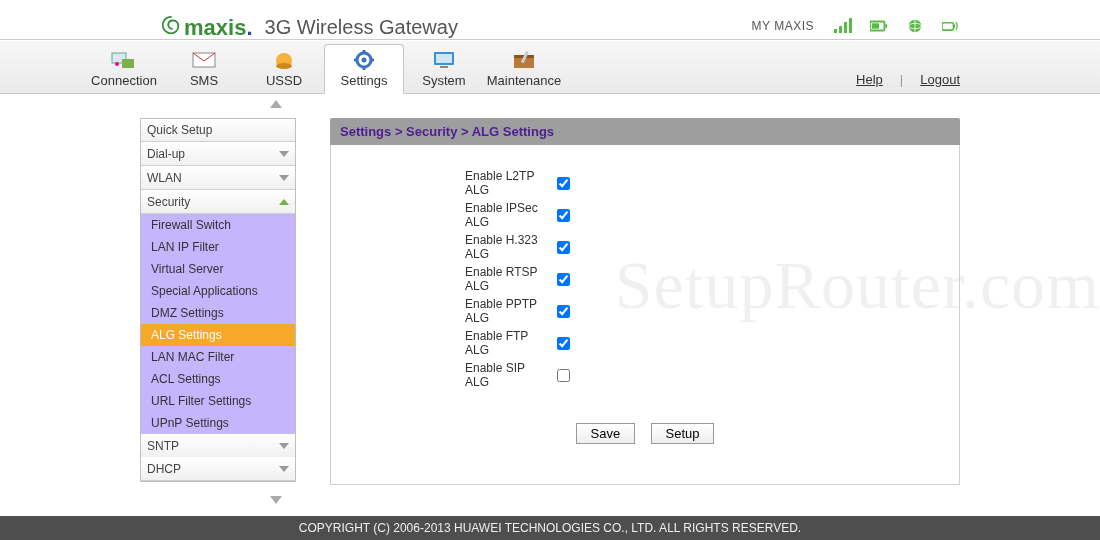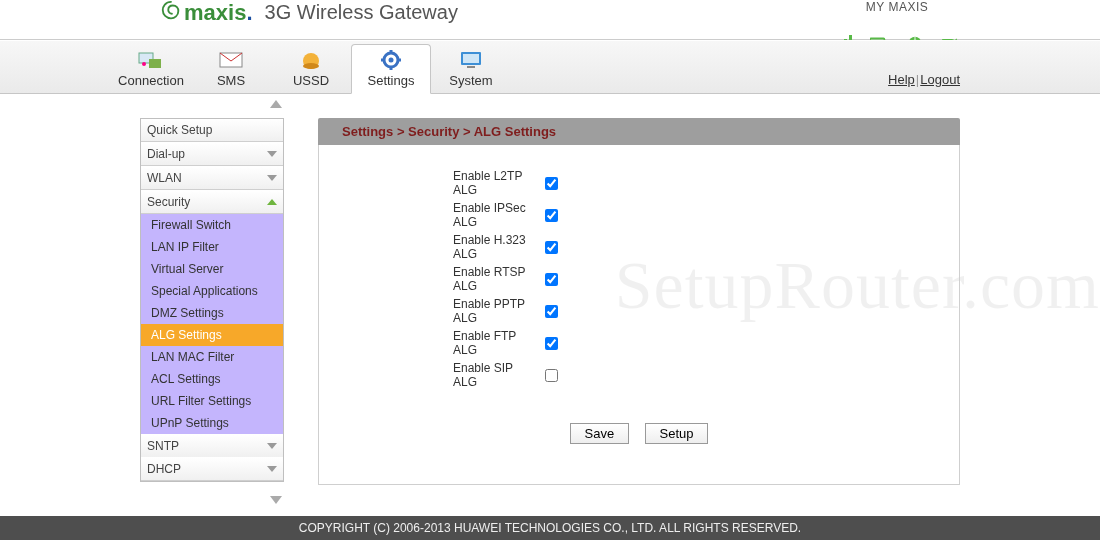--- a/index.html
+++ b/index.html
@@ -11,21 +11,21 @@
     background: #fff;
     width: 1100px;
     height: 540px;
     position: relative;
     overflow: hidden;
   }
 
   
   .topbar {
     display: flex;
-    align-items: flex-start;
+    align-items: flex-end;
     height: 40px;
     padding: 0 0 0 160px;
     position: relative;
     background: #fff;
     border-bottom: 1px solid #ccc;
   }
   .logo-wrap {
     display: flex;
     align-items: flex-end;
     gap: 8px;
@@ -35,32 +35,31 @@
   .logo-swirl { width: 22px; height: 22px; display: inline-block; margin-right: 2px; vertical-align: -2px; }
   .product-name { font-size: 20px; color: #555; margin-left: 4px; }
   .top-right {
     position: absolute;
     right: 140px;
     top: 0;
     height: 52px;
     display: flex;
     align-items: center;
     gap: 20px;
-    flex-direction: column;
   }
   .my-maxis { font-size: 12px; color: #555; letter-spacing: 0.5px; }
   .status-icons { display: flex; gap: 18px; align-items: center; }
   .status-icons span { width: 18px; height: 18px; display: inline-flex; align-items: center; justify-content: center; }
 
   
   .main-nav {
     display: flex;
     align-items: flex-end;
     height: 54px;
-    padding-left: 111px;
+    padding-left: 84px;
     padding-right: 140px;
     background: linear-gradient(#f7f7f7, #eaeaea);
     border-top: 1px solid #fff;
     border-bottom: 1px solid #c6c6c6;
     position: relative;
   }
   .nav-tab {
     width: 80px;
     text-align: center;
     padding: 4px 2px 5px 2px;
@@ -75,21 +74,21 @@
     border: 1px solid #c6c6c6;
     border-bottom: 1px solid #fff;
     border-radius: 4px 4px 0 0;
     margin-bottom: -1px;
   }
   .main-nav .spacer { flex: 1; }
   .nav-right-links {
     display: flex;
     align-items: center;
     padding-bottom: 6px;
-    gap: 1px;
+    gap: 17px;
     font-size: 13px;
   }
   .nav-right-links .pipe { color: #999; }
   .nav-right-links a { color: #333; text-decoration: underline; cursor: pointer; }
 
   
   .body-row {
     display: flex;
     margin-left: 140px;
     margin-right: 140px;
@@ -101,21 +100,21 @@
     border-left: 6px solid transparent;
     border-right: 6px solid transparent;
     position: absolute;
     left: 130px;
   }
   .scroll-arrow.up { border-bottom: 8px solid #aaa; top: 6px; }
   .scroll-arrow.down { border-top: 8px solid #aaa; bottom: 6px; }
 
   
   .sidebar {
-    width: 144px;
+    width: 156px;
     padding-top: 24px;
     position: relative;
     border-right: 0;
   }
   .sidebar-box {
     border: 1px solid #bfbfbf;
   }
   .side-head {
     padding: 4px 6px;
     font-size: 12px;
@@ -153,24 +152,24 @@
   }
 
   
   .content {
     flex: 1;
     padding: 24px 0 0 34px;
     position: relative;
   }
   .breadcrumb-bar {
     background: #9e9e9e;
-    color: #7f1d1d;
+    color: #4c1d95;
     font-weight: bold;
     font-size: 13px;
-    padding: 6px 24px;
+    padding: 6px 10px;
     border-radius: 2px 2px 0 0;
   }
   .content-panel {
     border: 1px solid #cfcfcf;
     border-top: 0;
     padding: 24px 40px 40px 40px;
     min-height: 250px;
     position: relative;
   }
   .form-row { display: flex; align-items: center; margin-bottom: 4px; }
@@ -317,20 +316,30 @@
   <div class="nav-tab">
     <span class="nav-icon">
       <svg viewBox="0 0 28 22" width="28" height="22">
           <rect x="4" y="3" width="20" height="13" rx="1" fill="#3d8fd6"></rect>
           <rect x="6" y="5" width="16" height="9" fill="#cfe6f7"></rect>
           <rect x="10" y="17" width="8" height="2" fill="#888"></rect>
         </svg>
     </span>
     <span>System</span>
   </div>
+  <div class="nav-tab">
+    <span class="nav-icon">
+      <svg viewBox="0 0 28 22" width="28" height="22">
+          <rect x="4" y="8" width="20" height="11" fill="#b97a3a"></rect>
+          <rect x="4" y="6" width="20" height="3" fill="#8a5522"></rect>
+          <rect x="16" y="2" width="3" height="12" fill="#ccc" transform="rotate(25 16 2)"></rect>
+        </svg>
+    </span>
+    <span>Maintenance</span>
+  </div>
 
   <div class="spacer"></div>
   <div class="nav-right-links">
     <a>Help</a>
     <span class="pipe">|</span>
     <a>Logout</a>
   </div>
 </div>
 
 <div class="body-row">

